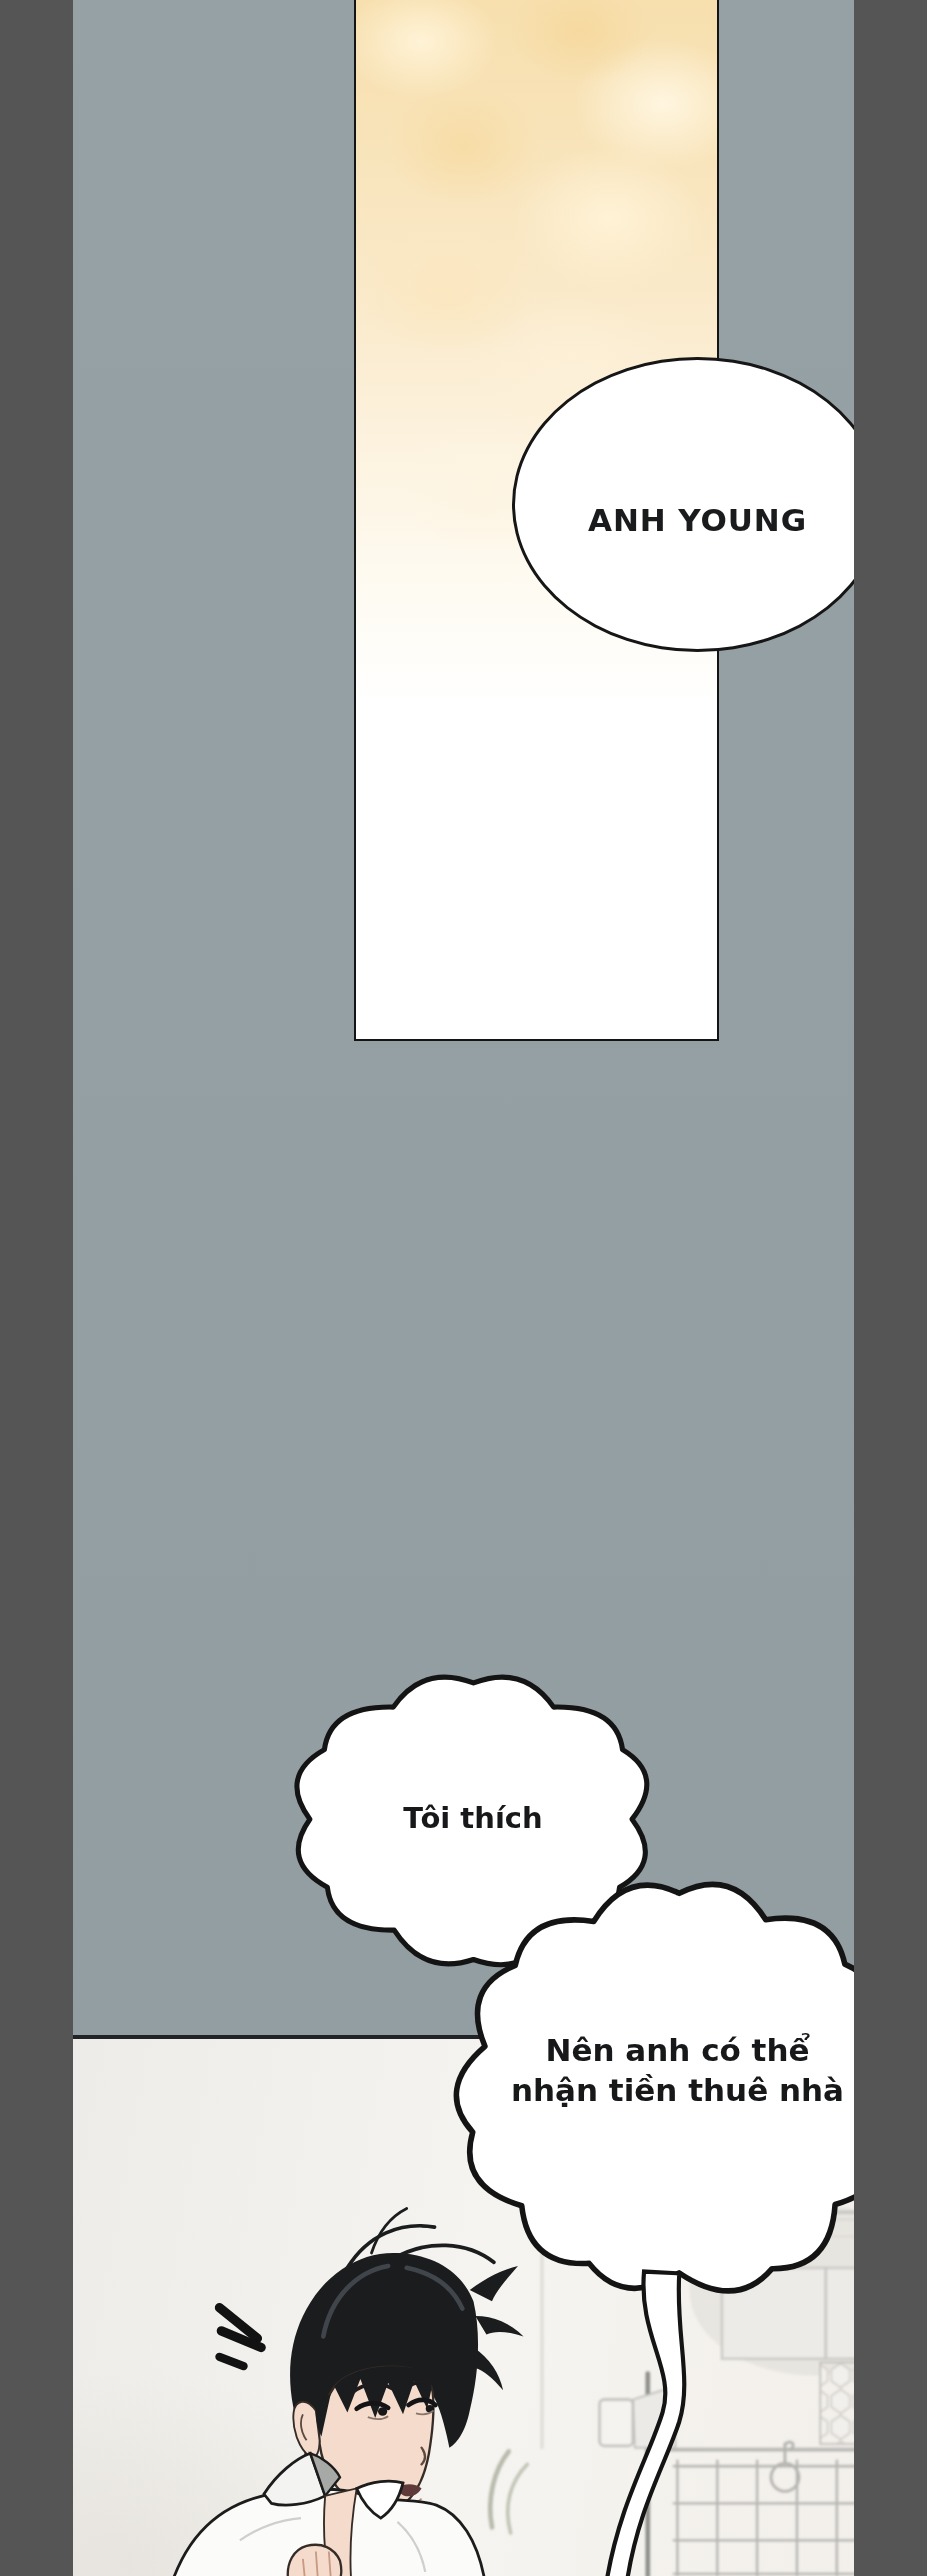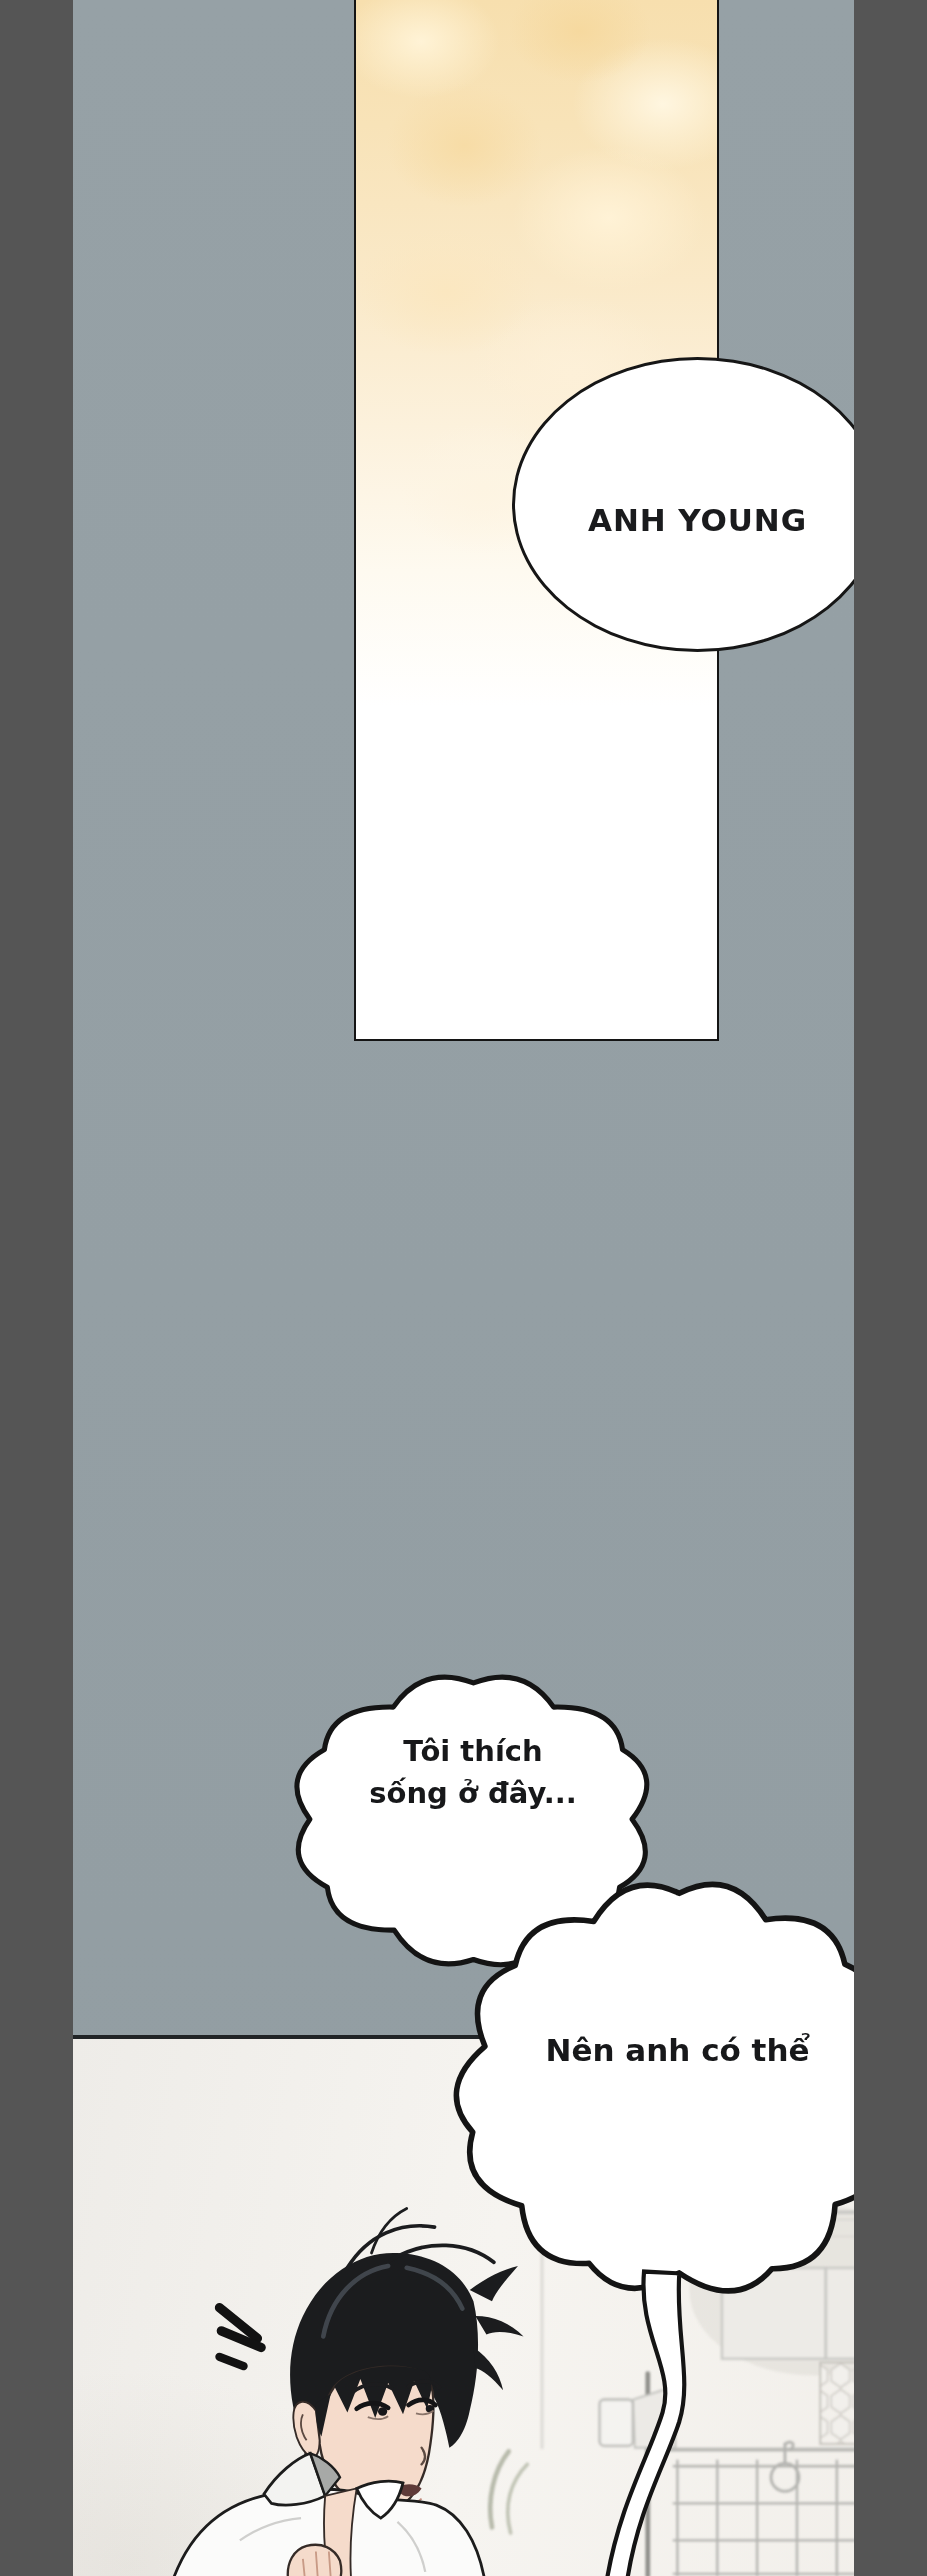--- a/index.html
+++ b/index.html
@@ -28,21 +28,21 @@
     line-height:49px;letter-spacing:0.9px;color:#1a1b1d;}
   
   .scene{position:absolute;left:0;top:2035px;width:927px;height:541px;
     border-top:4.6px solid #212426;z-index:2;
     background:
       radial-gradient(389px 278px at 6% 98%, rgba(186,180,168,.18), rgba(186,180,168,0) 70%),
       linear-gradient(100deg,#eeece8 0%,#f6f4f0 45%,#f1eee9 100%);}
   svg.overlay{position:absolute;left:0;top:0;width:927px;height:2576px;z-index:5;display:block}
   .kitchen{filter:blur(1.1px)}
   .cloud-text{position:absolute;z-index:6;text-align:center;font-weight:bold;color:#17181a}
-  #cloud1-text{left:261px;top:1730px;width:278px;font-size:29px;line-height:42px}
+  #cloud1-text{left:261px;top:1797px;width:278px;font-size:29px;line-height:42px}
   #cloud2-text{left:396px;top:2030px;width:417px;font-size:31px;line-height:40px}
 </style>
 </head>
 <body>
 
 <div id="page">
 
   <div class="panel-top"></div>
 
   <div class="bubble-ellipse">
@@ -179,20 +179,20 @@
     </g>
 
     <path id="cloud-small" fill="#ffffff" stroke="#141414" stroke-width="5.5" stroke-linejoin="round" d="M432.0,1815.0 Q486.0,1794.5 518.5,1841.1 Q586.5,1839.6 592.8,1887.0 Q639.4,1915.1 603.1,1962.0 Q637.4,2007.9 589.6,2035.5 Q585.1,2084.3 519.4,2084.2 Q486.6,2133.0 432.0,2113.4 Q378.5,2131.4 346.5,2081.7 Q280.0,2082.7 274.4,2035.5 Q223.2,2007.9 255.5,1962.0 Q221.2,1915.1 271.2,1887.0 Q277.5,1839.6 345.5,1841.1 Q378.0,1794.5 432.0,1815.0 Z"></path>
     <path id="cloud-large" fill="#ffffff" stroke="#141414" stroke-width="6" stroke-linejoin="round" d="M654.0,2042.0 Q710.9,2013.1 747.3,2070.4 Q819.9,2059.7 832.6,2118.4 Q889.5,2143.5 861.5,2207.6 Q915.1,2253.7 874.6,2299.2 Q891.1,2357.5 822.1,2377.7 Q817.6,2447.6 754.1,2446.9 Q715.1,2492.6 654.0,2451.5 Q594.7,2489.1 556.8,2441.2 Q491.1,2444.9 484.1,2379.0 Q414.5,2358.5 431.2,2299.7 Q390.2,2253.7 444.4,2207.1 Q418.2,2144.0 477.1,2119.8 Q489.8,2061.7 561.7,2072.3 Q597.7,2014.3 654.0,2042.0 Z"></path>
     <path d="M616,2450 C610,2520 650,2556 636,2602 C622,2648 590,2700 576,2782
              L598,2782 C610,2706 638,2660 654,2612 C668,2566 650,2520 654,2452 Z" fill="#ffffff" stroke="#141414" stroke-width="4.5"></path>
   </svg>
 
   <div class="cloud-text" id="cloud1-text">
     <div>Tôi thích</div>
-    <div>sống ở đây...</div>
   </div>
   <div class="cloud-text" id="cloud2-text">
     <div>Nên anh có thể</div>
+    <div>nhận tiền thuê nhà</div>
   </div>
 
 </div>
 
 
 </body></html>

